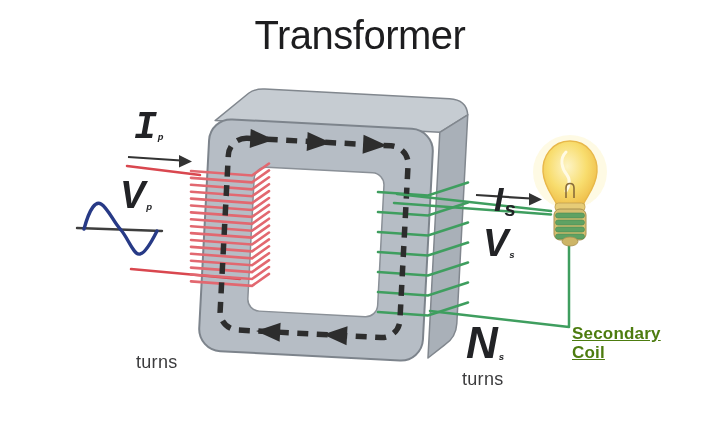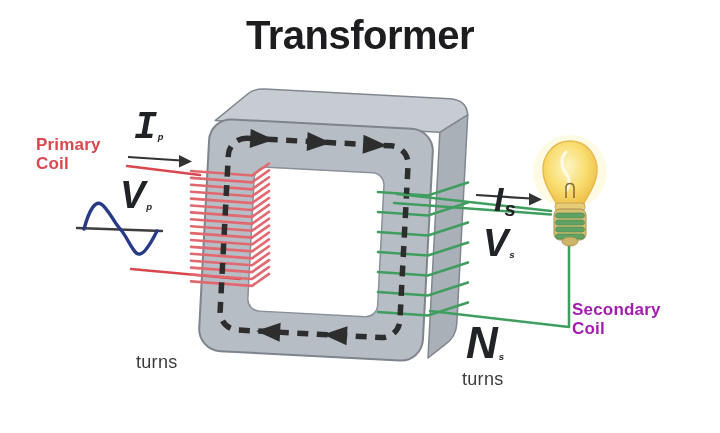--- a/index.html
+++ b/index.html
@@ -4,25 +4,25 @@
 <style>
   html,body{margin:0;padding:0;background:#fff;}
   .stage{
     position:relative;width:720px;height:433px;background:#ffffff;
     overflow:hidden;font-family:"Liberation Sans",sans-serif;
   }
   .stage svg{position:absolute;left:0;top:0;}
   .label{position:absolute;line-height:1.12;}
   .title{
     left:0;top:13px;width:720px;text-align:center;
-    font-size:40px;font-weight:700;letter-spacing:-0.5px;color:#1d1d1f;
+    font-size:40px;font-weight:400;letter-spacing:-0.5px;color:#1d1d1f;
   }
   .coil-tag{font-size:17px;font-weight:800;letter-spacing:0.2px;}
   .coil-tag.red{left:36px;top:135px;width:100px;color:#d9474f;}
-  .coil-tag.green{left:572px;top:300px;width:125px;color:#a21caf;}
+  .coil-tag.green{left:572px;top:324px;width:125px;color:#4d7c0f;text-decoration:underline;}
   .sym{position:absolute;font-style:italic;font-weight:700;color:#222326;white-space:nowrap;}
   .sym .main{font-size:38px;}
   .sym.big .main{font-size:44px;}
   .sym .sub{font-size:0.6em;display:inline-block;transform:translateY(0.26em);margin-left:1px;}
   .sym-ip{left:134px;top:106px;font-family:Liberation Mono, monospace;}
   .sym-vp{left:120px;top:174px;}
   .sym-np{left:138px;top:300px;}
   .sym-is{left:494px;top:148px;font-size:34px;margin-top:32px;}
   .sym-is .main{font-size:34px;}
   .sym-vs{left:483px;top:222px;text-align:center;}
@@ -130,21 +130,20 @@
         <rect x="555.5" y="220" width="29" height="5" rx="2.5"></rect>
         <rect x="555.5" y="227" width="29" height="5" rx="2.5"></rect>
         <rect x="555.5" y="234" width="29" height="5" rx="2.5"></rect>
       </g>
       <ellipse cx="570" cy="241.5" rx="8" ry="4.5" fill="#cdb567" stroke="#a89050" stroke-width="0.8"></ellipse>
     </g>
   </svg>
 
   <div class="label title">Transformer</div>
 
-  <div class="label coil-tag red">Primary Coil</div>
   <div class="label coil-tag green">Secondary Coil</div>
 
   <div class="sym sym-ip">
     <span class="main">I</span><span class="sub">p</span>
   </div>
   <div class="sym sym-vp">
     <span class="main">V</span><span class="sub">p</span>
   </div>
   <div class="label turns-cap turns-p">turns</div>
 

